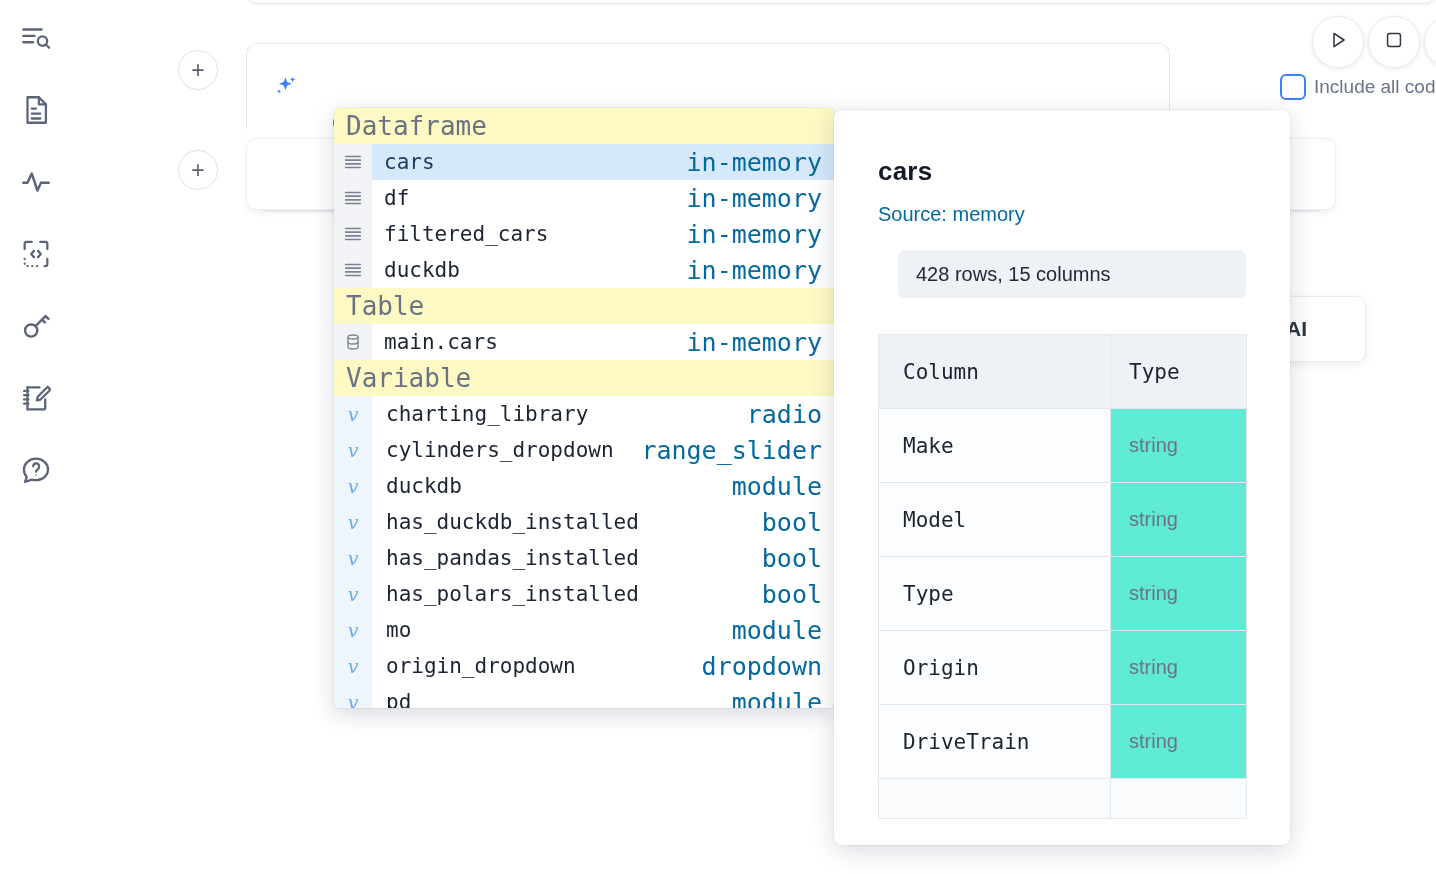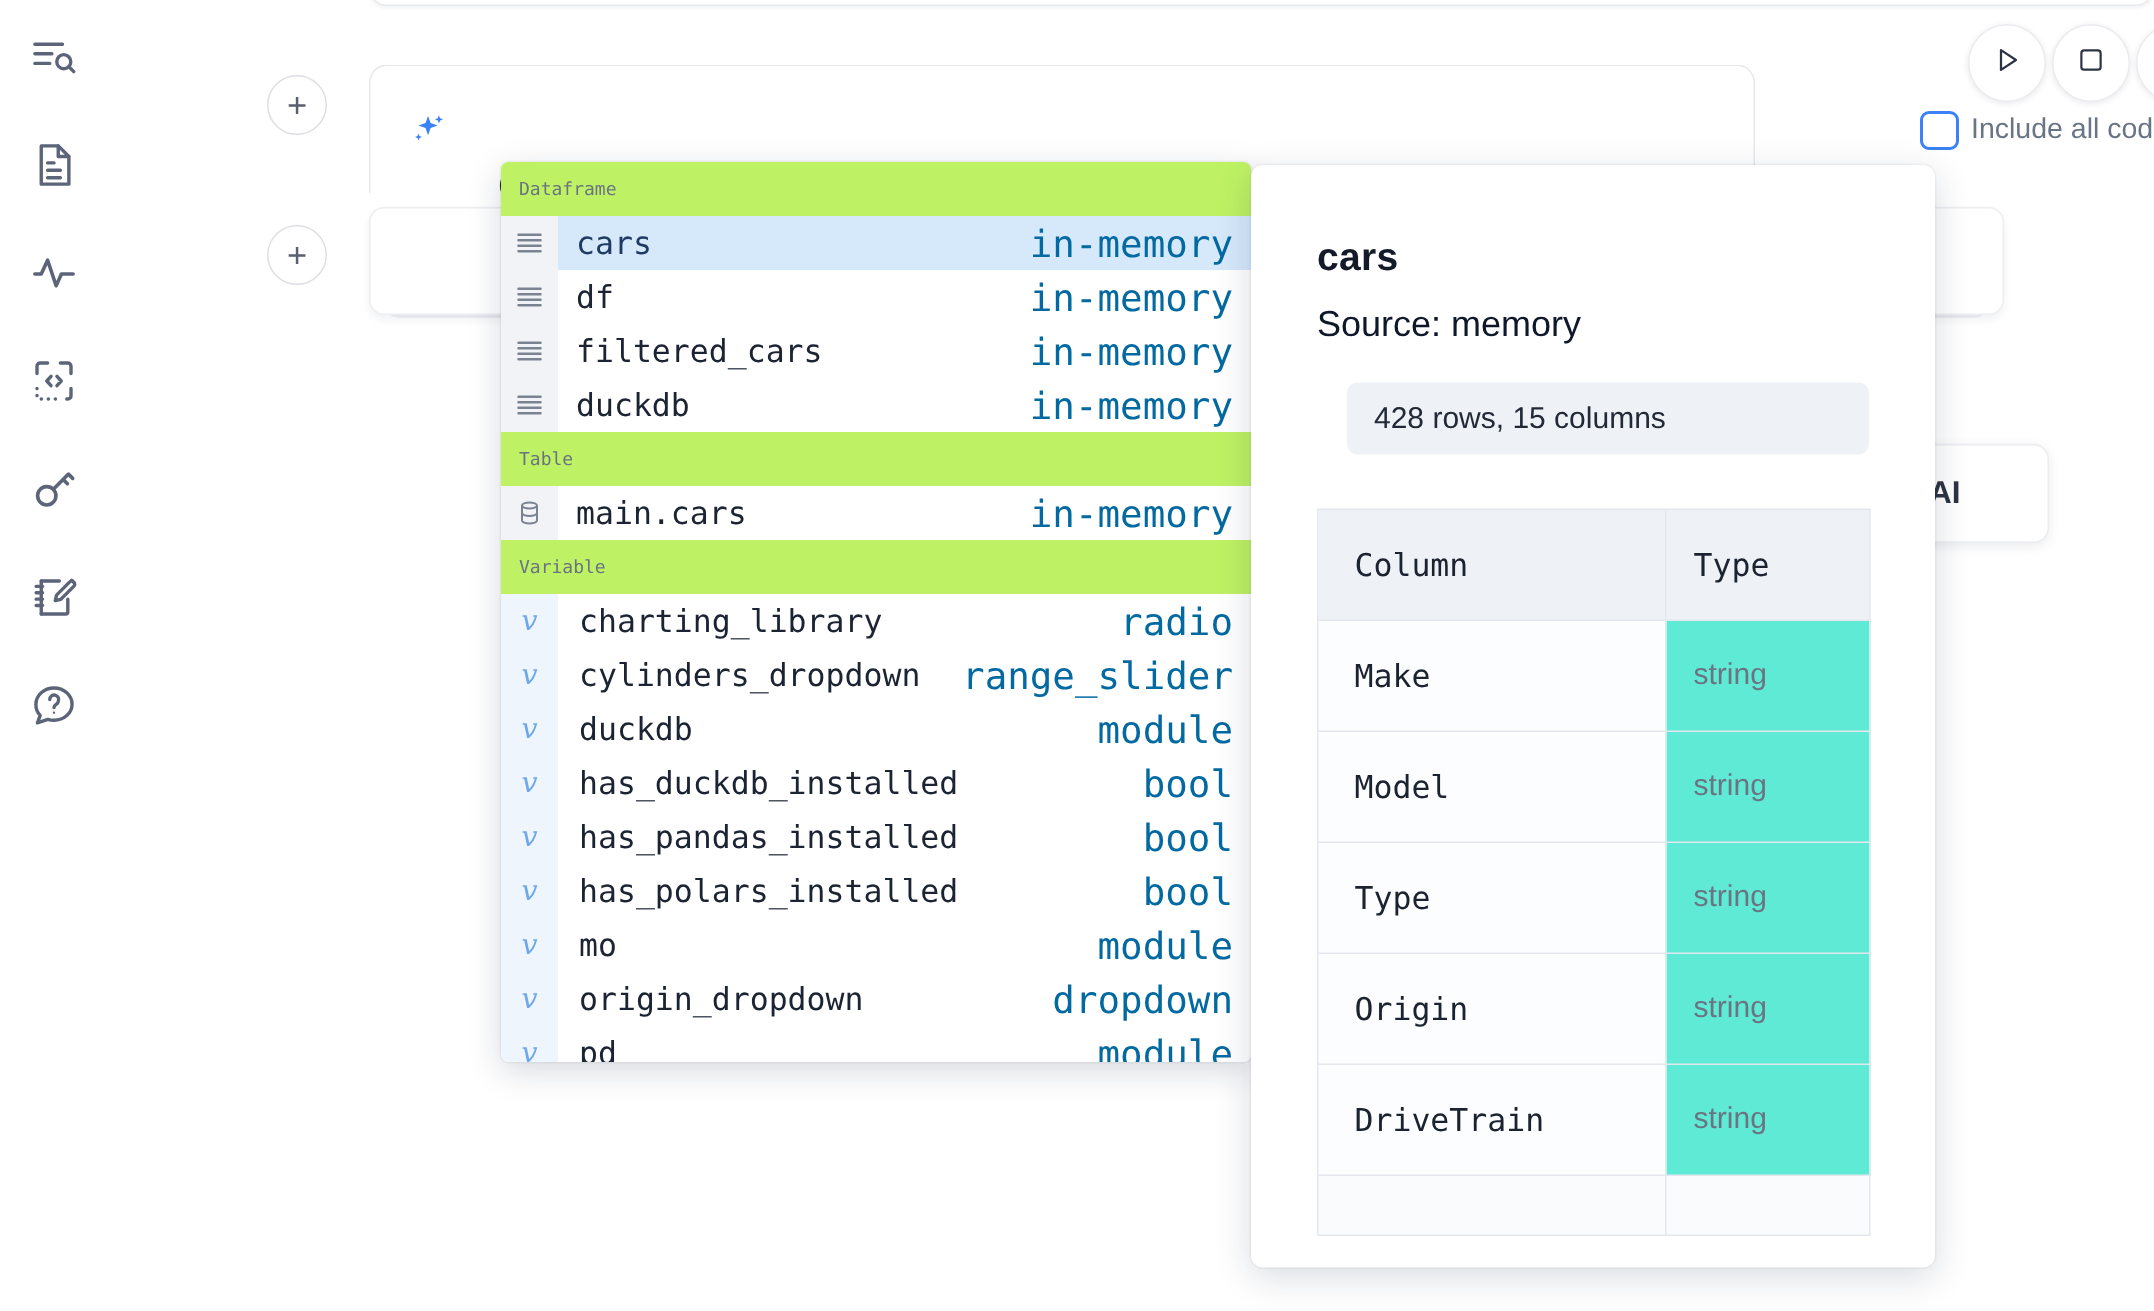--- a/index.html
+++ b/index.html
@@ -112,23 +112,23 @@
 
   
   .ac {
     position: absolute; left: 334px; top: 108px; width: 500px; height: 600px;
     background: #ffffff; border-radius: 5px;
     box-shadow: 0 6px 22px rgba(20,30,60,.17), 0 0 0 1px rgba(20,30,60,.05);
     overflow: hidden;
     font-family: "DejaVu Sans Mono","Liberation Mono",monospace;
   }
   .ac-group {
-    height: 36px; background: #bef264;
+    height: 36px; background: #fef9c3;
     display: flex; align-items: center; padding-left: 12px;
-    font-size: 12px; color: #6a7382;
+    font-size: 26px; color: #6a7382;
   }
   .ac-item {
     height: 36px; display: flex; align-items: center;
     position: relative; cursor: pointer;
   }
   .ac-item .gutter {
     width: 38px; height: 36px; background: #f1f3f6;
     display:flex; align-items:center; justify-content:center;
     color: #7b8391; flex: 0 0 38px;
   }
@@ -155,21 +155,21 @@
     position: absolute; left: 834px; top: 110px; width: 456px; height: 735px;
     background: #ffffff; border-radius: 8px;
     box-shadow: 0 6px 24px rgba(20,30,60,.16), 0 0 0 1px rgba(20,30,60,.04);
     overflow: hidden;
   }
   .detail-inner { padding: 46px 44px 0 44px; }
   .detail-title {
     font-size: 26px; font-weight: 700; color: #141a28; letter-spacing: .2px;
   }
   .detail-source {
-    margin-top: 16px; font-size: 24px; color: #0f172a;
+    margin-top: 16px; font-size: 20px; color: #0369a1;
   }
   .detail-pill {
     margin-top: 24px; height: 48px; background: #eef1f6; border-radius: 7px;
     display: flex; align-items: center; padding-left: 18px;
     font-size: 20px; color: #222a38; margin-left: 20px;
   }
   .detail-table {
     margin-top: 36px; width: 368px; border-collapse: collapse;
     table-layout: fixed;
   }

